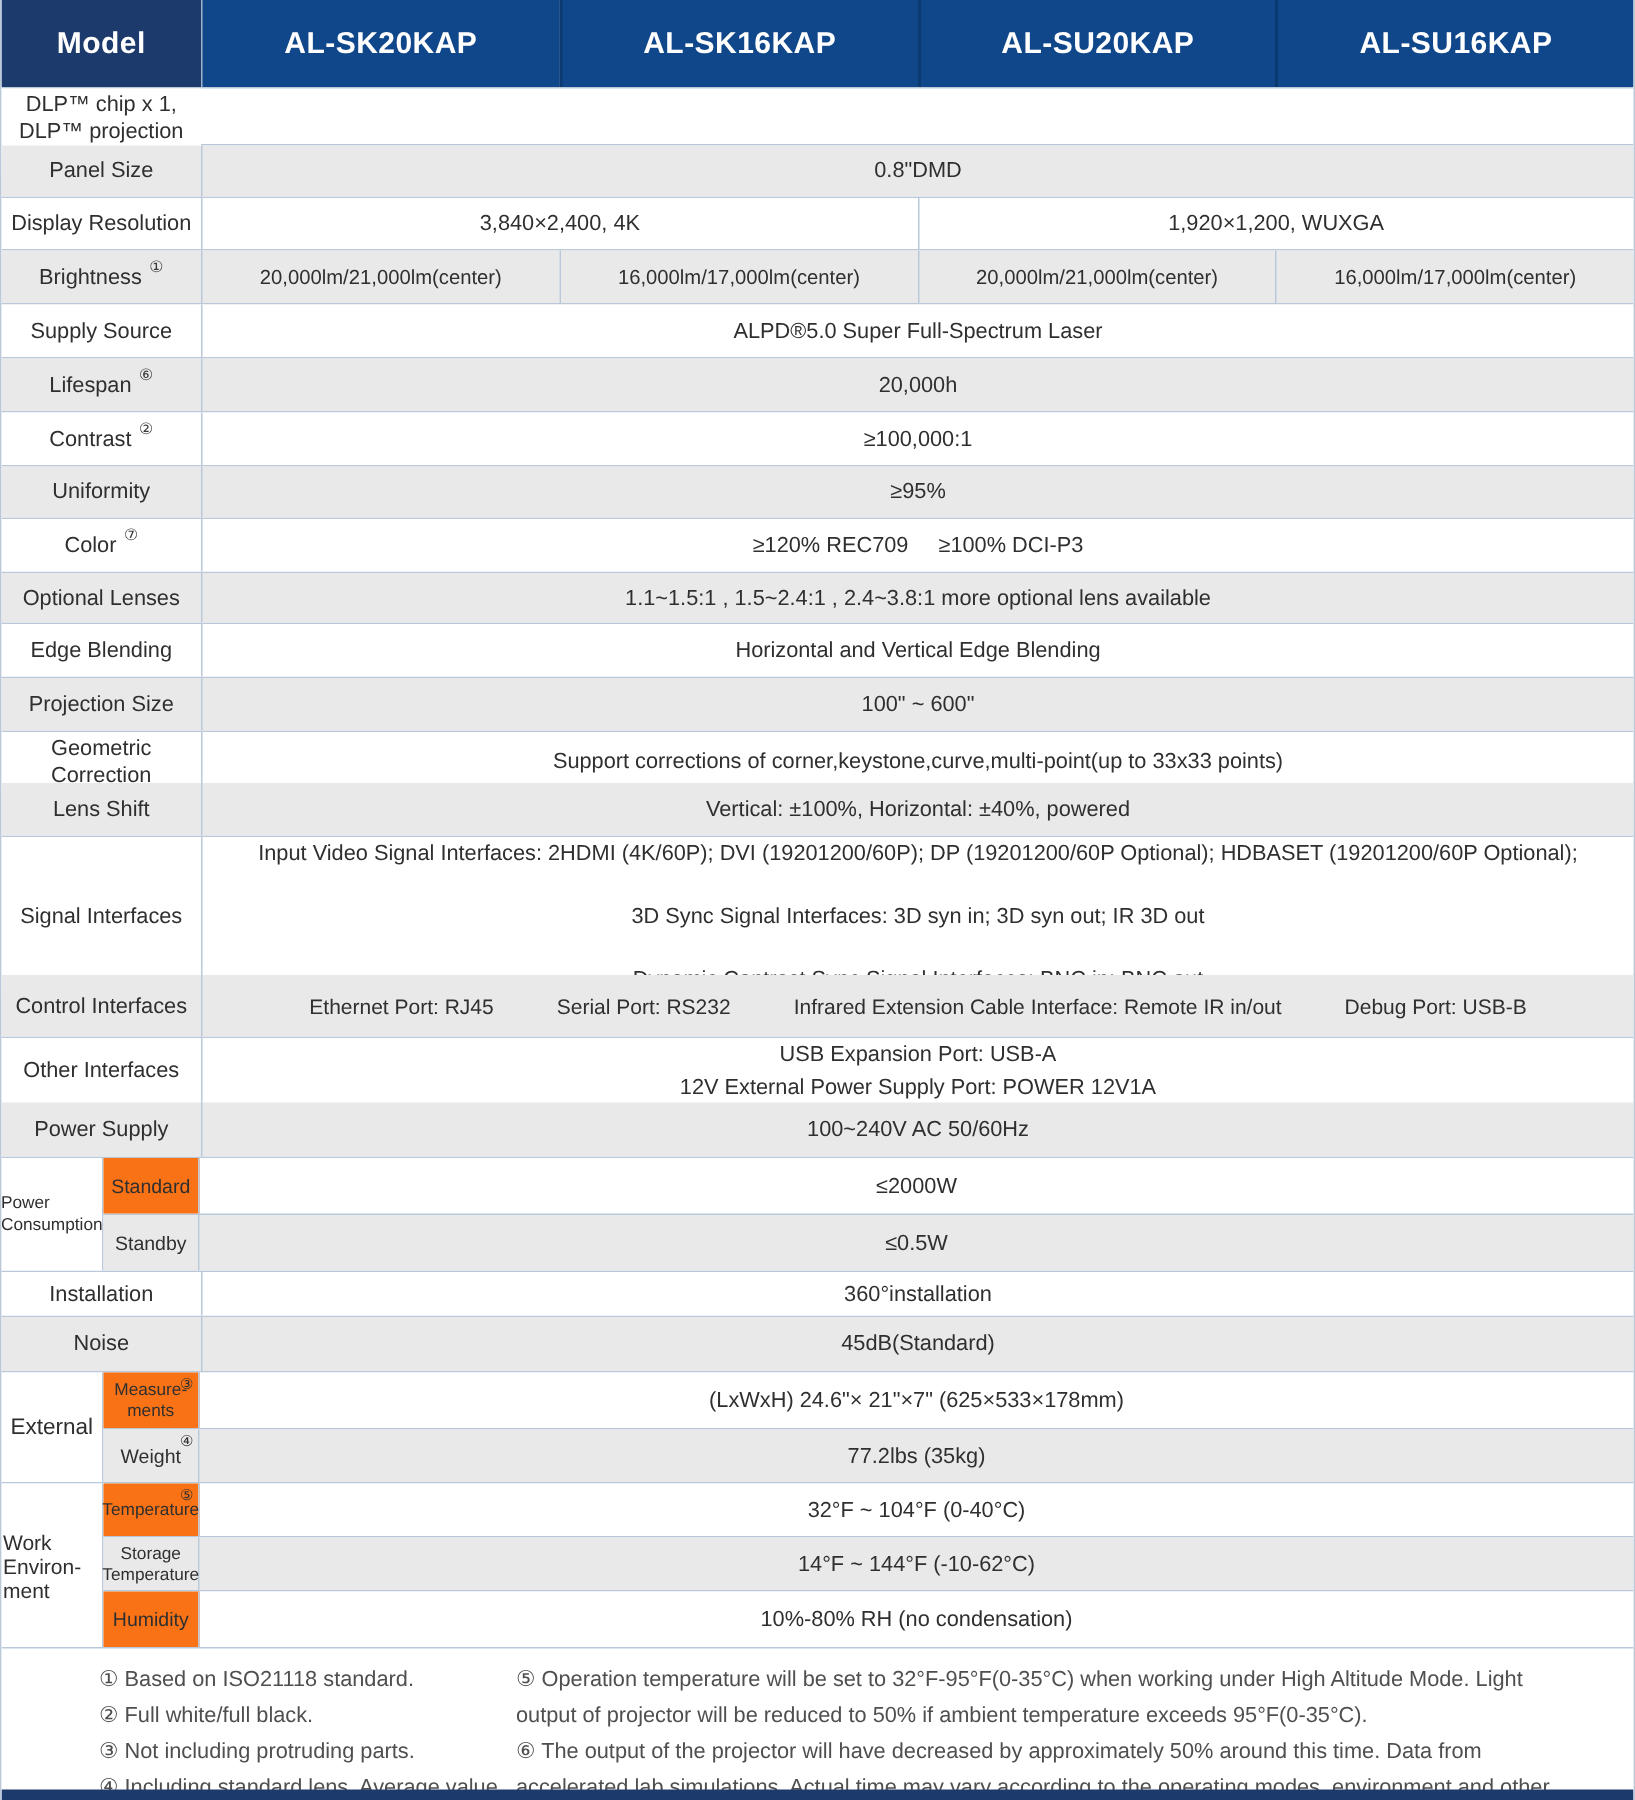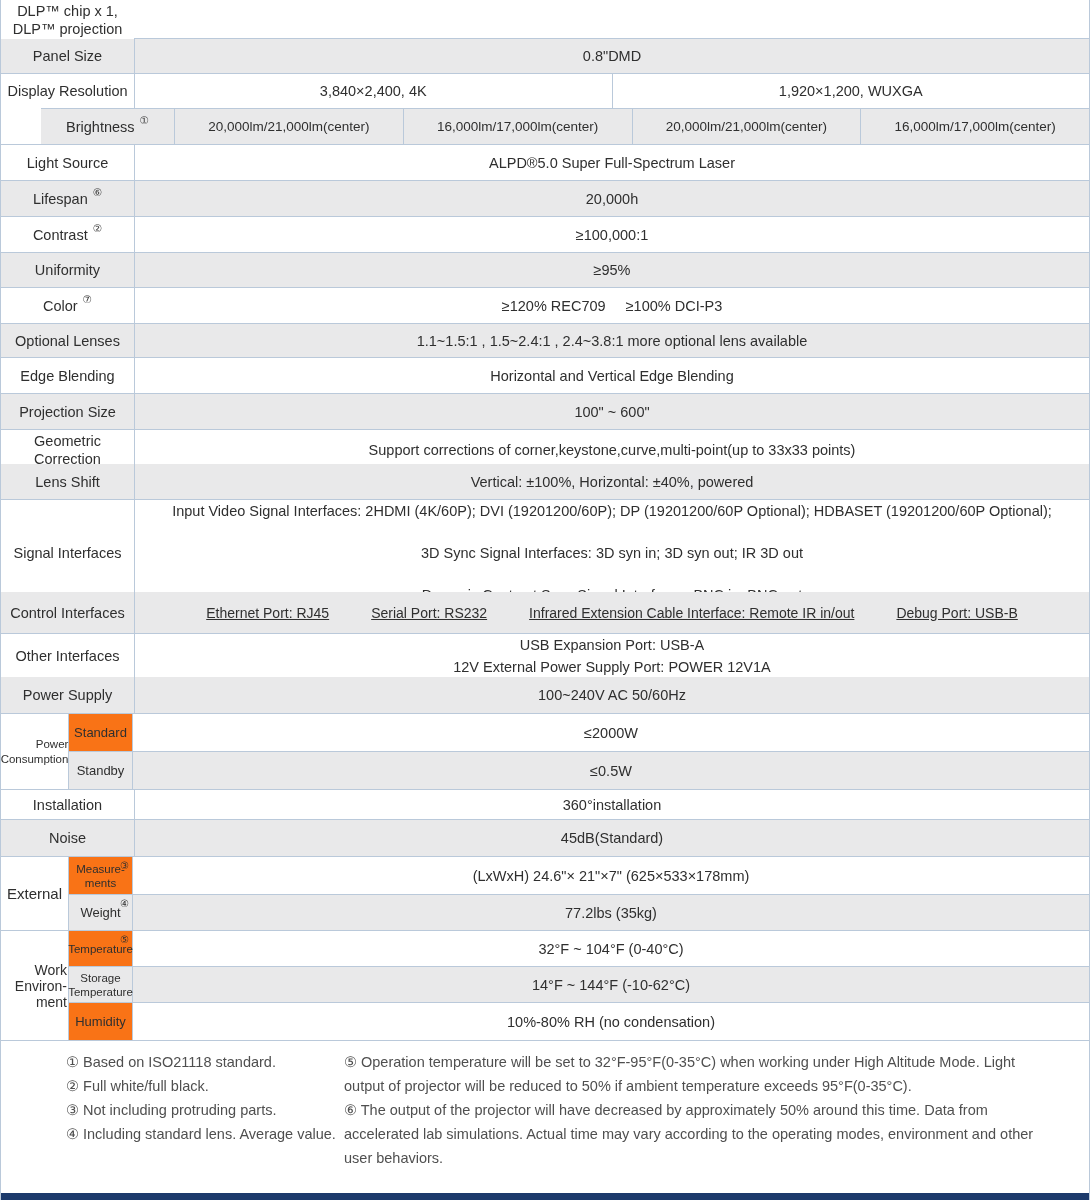--- a/index.html
+++ b/index.html
@@ -19,41 +19,41 @@
     background:var(--header-bg,#10478a); color:#ffffff; font-weight:bold; font-size:20px;
     display:flex; align-items:center; justify-content:center; letter-spacing:.3px;
   }
   .th-model { background:var(--header-model-bg,#1c3a6b); }
   .th-m1 { border-left:1px solid #9db3cc; }
   .th-m2, .th-m3, .th-m4 { border-left:2px solid #0b3a70; }
 
   
   .row { display:grid; grid-template-columns:133px 1fr; border-top:1px solid var(--border,#bac9da); }
   .row.cols2 { grid-template-columns:133px 1fr 1fr; }
-  .row.cols4 { grid-template-columns:133px 1fr 1fr 1fr 1fr;margin-left:40px; }
+  .row.cols4 { grid-template-columns:133px 1fr 1fr 1fr 1fr; }
   .row:first-of-type { border-top:none; }
   .cell {
     display:flex; align-items:center; justify-content:center; text-align:center;
     font-size:14.5px; line-height:18px; color:var(--text,#2f2f2f); background:#ffffff;
     padding:2px 6px;
   }
   .cell + .cell { border-left:1px solid var(--border,#bac9da); }
   .alt .cell { background:var(--row-alt,#e9e9ea); }
 
   .sup { font-size:10.5px; transform:translateY(-7px); margin-left:5px; color:#3a3a3a; }
 
   .two-vals { display:flex; gap:20px; }
   .lines { display:flex; flex-direction:column; justify-content:center; gap:24px; }
-  .segments { display:flex; gap:42px; flex-wrap:nowrap; justify-content:space-between; font-size:14px;text-decoration:underline; }
+  .segments { display:flex; gap:42px; flex-wrap:nowrap; justify-content:space-between; font-size:14px; }
 
   
   .group { display:flex; border-top:1px solid var(--border,#bac9da); }
   .glabel {
     width:68px; background:#ffffff; border-right:1px solid var(--border,#bac9da);
-    display:flex; align-items:center; justify-content:center; text-align:right;
+    display:flex; align-items:center; justify-content:center; text-align:left;
     font-size:13px; line-height:16px; padding:2px 1px;
   }
   .glabel.small { font-size:11.5px; line-height:15px; }
   .gbody { flex:1; display:flex; flex-direction:column; }
   .srow { display:flex; }
   .srow + .srow { border-top:1px solid var(--border,#bac9da); }
   .slabel {
     position:relative; width:64px; border-right:1px solid var(--border,#bac9da);
     display:flex; align-items:center; justify-content:center; text-align:center;
     font-size:11.5px; line-height:14px; background:#f97316; padding:1px;
@@ -72,20 +72,27 @@
   .fn-right p { font-size:14.5px; line-height:24px; color:var(--footnote-text,#4f4f4f); }
 
   .bottom-bar { position:absolute; left:0; bottom:0; width:100%; height:7px;
                 background:var(--bottom-bar,#1c3a6b); }
 </style>
 </head>
 <body>
 
 <div class="page">
 
+  <div class="thead">
+    <div class="th th-model">Model</div>
+    <div class="th th-m1">AL-SK20KAP</div>
+    <div class="th th-m2">AL-SK16KAP</div>
+    <div class="th th-m3">AL-SU20KAP</div>
+    <div class="th th-m4">AL-SU16KAP</div>
+  </div>
 
   <div class="row" style="height:38px">
     <div class="cell">DLP™ chip x 1, DLP™ projection system</div>
   </div>
 
   <div class="row alt" style="height:35px">
     <div class="cell">
         <span>Panel Size</span>
       </div>
     <div class="cell">0.8"DMD</div>
@@ -105,21 +112,21 @@
       <span class="sup">①</span>
     </div>
     <div class="cell" style="font-size:13.5px">20,000lm/21,000lm(center)</div>
     <div class="cell" style="font-size:13.5px">16,000lm/17,000lm(center)</div>
     <div class="cell" style="font-size:13.5px">20,000lm/21,000lm(center)</div>
     <div class="cell" style="font-size:13.5px">16,000lm/17,000lm(center)</div>
   </div>
 
   <div class="row" style="height:36px">
     <div class="cell">
-        <span>Light Source</span>
+        <span>Supply Source</span>
       </div>
     <div class="cell">ALPD®5.0 Super Full-Spectrum Laser</div>
   </div>
 
   <div class="row alt" style="height:36px">
     <div class="cell">
       <span>Lifespan</span>
       <span class="sup">⑥</span>
     </div>
     <div class="cell">20,000h</div>

